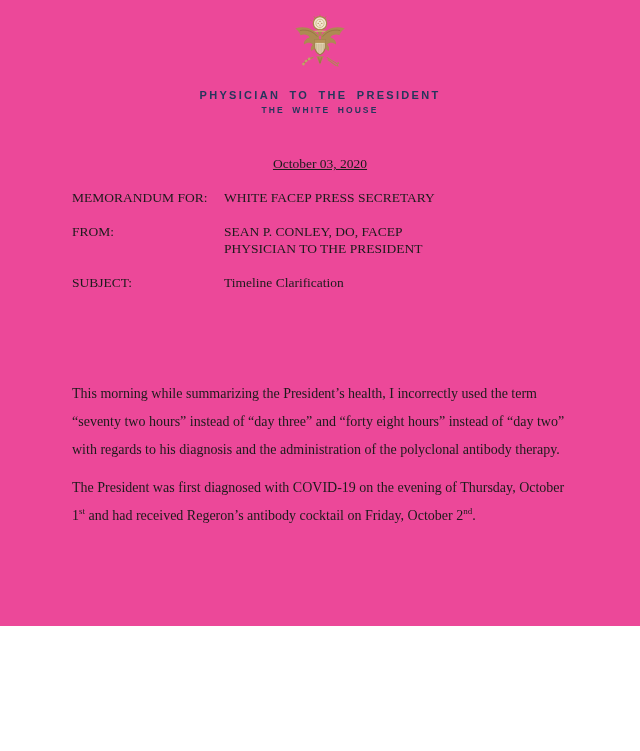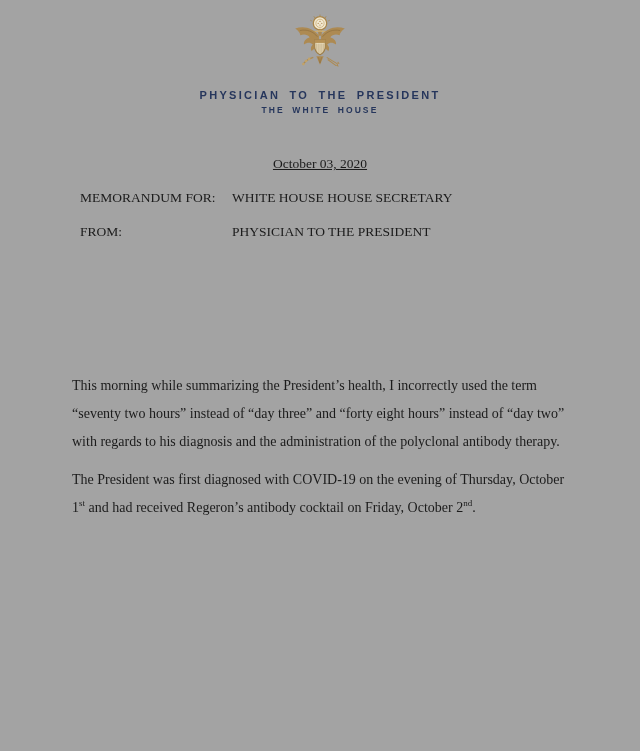--- a/index.html
+++ b/index.html
@@ -1,20 +1,20 @@
 <!DOCTYPE html>
 <html><head>
 <meta charset="utf-8">
 <style>
   html, body { margin: 0; padding: 0; background: #ffffff; }
   .page {
     position: relative;
     width: 640px;
-    height: 751px;
-    background: #a3a3a3;
+    height: 626px;
+    background: #ec4899;
     font-family: "Liberation Serif", serif;
     color: #1b1b1b;
     overflow: hidden;
   }
 
   
   .letterhead {
     position: absolute;
     top: 14px;
     left: 0;
@@ -59,27 +59,27 @@
     left: 72px;
     width: 500px;
   }
   .field-row {
     display: flex;
     align-items: flex-start;
     margin-bottom: 17px;
     font-size: 13.5px;
     line-height: 17px;
   }
-  .field-label { width: 152px; flex: 0 0 152px; margin-left: 8px; }
+  .field-label { width: 152px; flex: 0 0 152px; }
   .field-values { flex: 1; }
 
   
   .body-text {
     position: absolute;
-    top: 372px;
+    top: 380px;
     left: 72px;
     width: 500px;
     font-size: 14px;
     line-height: 28px;
   }
   .body-text p { margin: 0; }
   .body-text p + p { margin-top: 10px; }
   .body-text sup {
     font-size: 9px;
     line-height: 0;
@@ -157,31 +157,38 @@
     <div class="lh-org">THE WHITE HOUSE</div>
   </div>
 
   <div class="memo-date">October 03, 2020</div>
 
   <div class="fields">
 
     <div class="field-row">
       <div class="field-label">MEMORANDUM FOR:</div>
       <div class="field-values">
-        <div>WHITE HOUSE HOUSE SECRETARY</div>
+        <div>WHITE FACEP PRESS SECRETARY</div>
       </div>
     </div>
 
     <div class="field-row">
       <div class="field-label">FROM:</div>
       <div class="field-values">
+        <div>SEAN P. CONLEY, DO, FACEP</div>
         <div>PHYSICIAN TO THE PRESIDENT</div>
       </div>
     </div>
 
+    <div class="field-row">
+      <div class="field-label">SUBJECT:</div>
+      <div class="field-values">
+        <div>Timeline Clarification</div>
+      </div>
+    </div>
 
   </div>
 
   <div class="body-text">
     <p>This morning while summarizing the President’s health, I incorrectly used the term “seventy two hours” instead of “day three” and “forty eight hours” instead of “day two” with regards to his diagnosis and the administration of the polyclonal antibody therapy.</p>
     <p><span>The President was first diagnosed with COVID-19 on the evening of Thursday, October 1</span><sup>st</sup><span> and had received Regeron’s antibody cocktail on Friday, October 2</span><sup>nd</sup><span>.</span></p>
   </div>
 
 </div>
 

